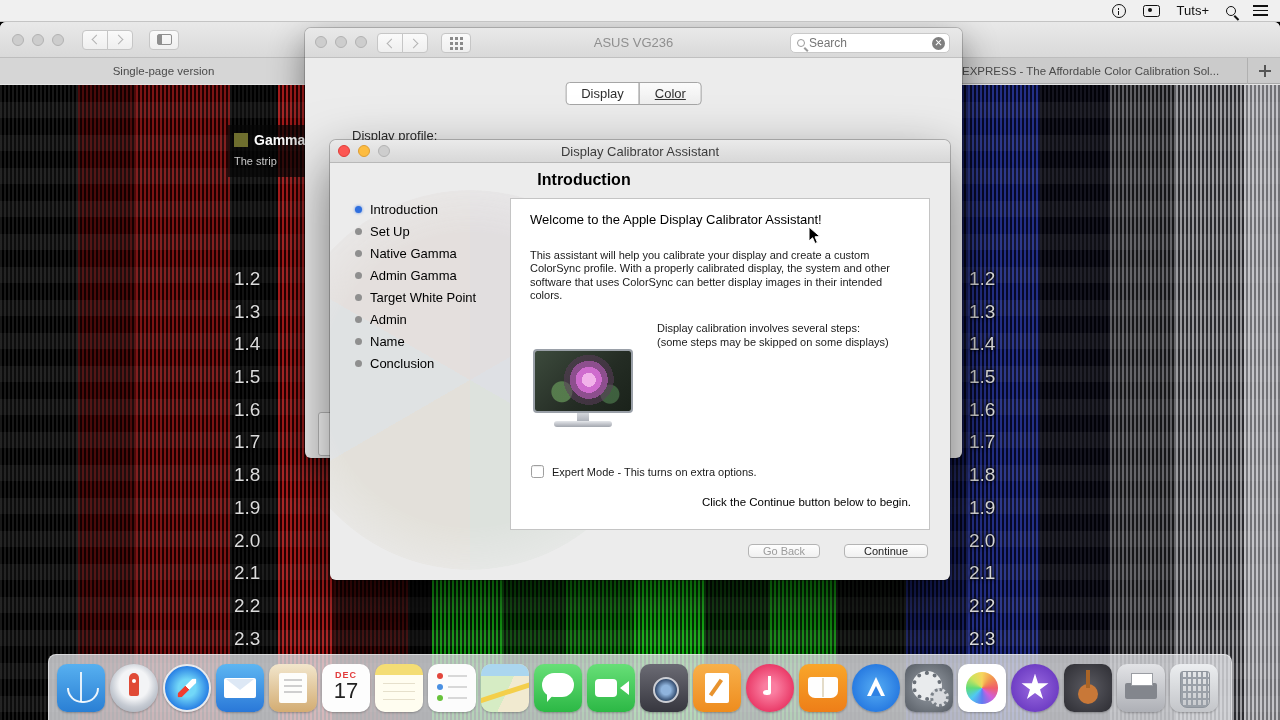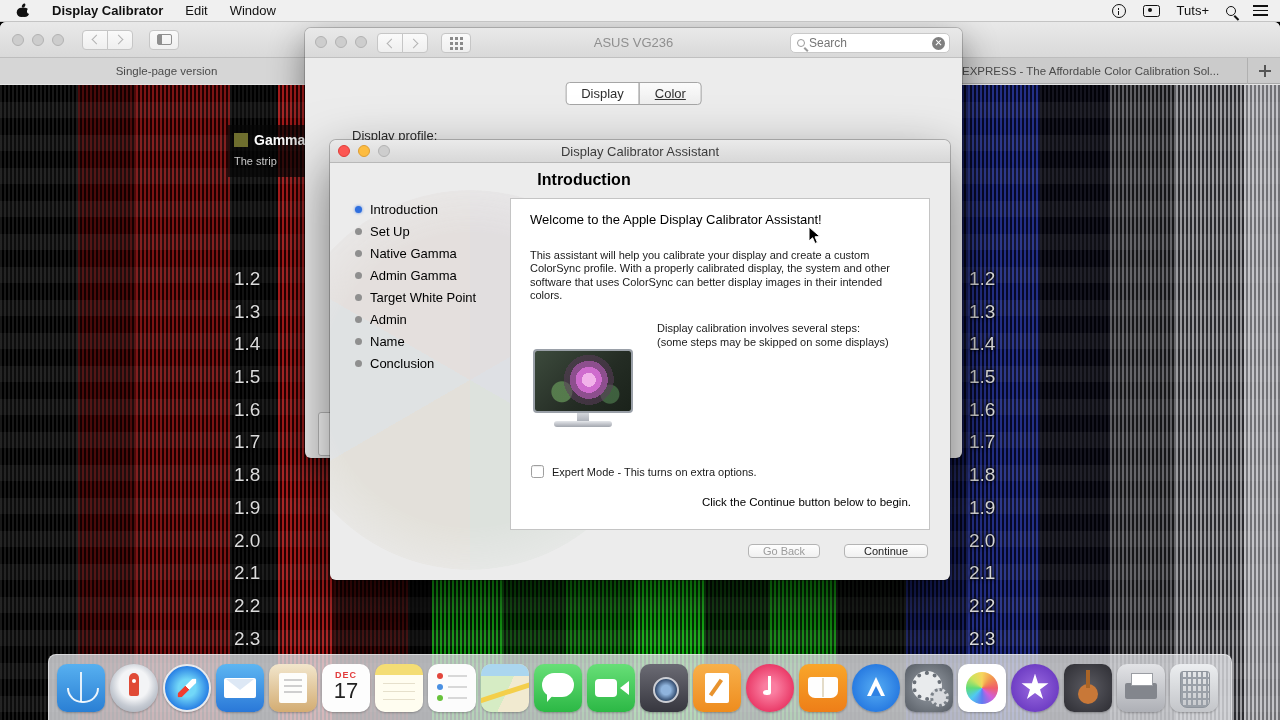--- a/index.html
+++ b/index.html
@@ -42,21 +42,21 @@
 
   
   .browser { position:absolute; left:0; top:22px; width:1280px; height:698px; background:#e6e6e6; border-radius:6px 6px 0 0; z-index:1; }
   .bw-toolbar { height:36px; background:linear-gradient(#e9e9e9,#d9d9d9); border-bottom:1px solid #bdbdbd; border-radius:6px 6px 0 0;
     display:flex; align-items:center; padding:0 12px; }
   .bw-lights { display:flex; gap:8px; }
   .bw-nav { display:flex; margin-left:18px; }
   .sidebar-btn { width:30px; height:20px; margin-left:16px; background:linear-gradient(#fafafa,#efefef); border:1px solid #c6c6c6; border-radius:4px; display:flex; align-items:center; justify-content:center; }
   .sidebar-glyph { width:15px; height:11px; border:1.5px solid #8f8f8f; border-radius:2px; background:linear-gradient(90deg,#8f8f8f 0 4px,transparent 4px); }
   .bw-tabbar { position:relative; height:26px; background:#cbcbcb; border-bottom:1px solid #a9a9a9; font-size:11.5px; color:#4a4a4a; }
-  .bw-tab1 { position:absolute; left:0; top:0; width:334px; height:26px; line-height:26px; text-align:center; background:#d6d6d6; border-right:1px solid #ef4444; overflow:hidden; white-space:nowrap; }
+  .bw-tab1 { position:absolute; left:0; top:0; width:334px; height:26px; line-height:26px; text-align:center; background:#d6d6d6; border-right:7px solid #ef4444; overflow:hidden; white-space:nowrap; }
   .bw-tab2 { position:absolute; left:334px; top:0; width:914px; height:26px; line-height:26px; border-right:1px solid #b0b0b0; overflow:hidden; white-space:nowrap; }
   .bw-tab2 .tab2-label { position:absolute; left:628px; top:0; }
   .newtab-btn { position:absolute; right:6px; top:4px; width:18px; height:18px; }
   .newtab-btn::before { content:""; position:absolute; left:3px; top:8px; width:12px; height:1.8px; background:#555; }
   .newtab-btn::after  { content:""; position:absolute; left:8px; top:3px; width:1.8px; height:12px; background:#555; }
 
   
   .bw-page { position:absolute; left:0; top:63px; right:0; bottom:0; background:#000; overflow:hidden; }
   .sc { position:absolute; top:0; bottom:0; }
   .row-bands { position:absolute; inset:0; background:repeating-linear-gradient(180deg, rgba(255,255,255,0) 0 17px, rgba(255,255,255,.05) 17px 33px); }
@@ -422,31 +422,20 @@
     <div class="dk dk-appstore"></div>
     <div class="dk dk-sysprefs"></div>
     <div class="dk dk-photos"></div>
     <div class="dk dk-imovie"></div>
     <div class="dk dk-garageband"></div>
     <div class="dk dk-printer"></div>
     <div class="dk dk-trash"></div>
   </div>
 
   <div class="menubar">
-    <div class="mb-left">
-      <svg class="apple-logo" viewBox="0 0 14 16">
-        <circle cx="5.4" cy="9.4" r="4.7" fill="#111"></circle>
-        <circle cx="8.6" cy="9.4" r="4.7" fill="#111"></circle>
-        <circle cx="13.6" cy="8.2" r="2.6" fill="#f8f8f8"></circle>
-        <ellipse cx="7.6" cy="2.6" rx="1.5" ry="2.3" transform="rotate(28 7.6 2.6)" fill="#111"></ellipse>
-      </svg>
-      <span class="mb-appname">Display Calibrator</span>
-      <span>Edit</span>
-      <span>Window</span>
-    </div>
     <div class="mb-right">
       <span class="icon-info"></span>
       <span class="icon-display"></span>
       <span>Tuts+</span>
       <span class="icon-search"></span>
       <span class="icon-list"></span>
     </div>
   </div>
 
   <svg class="cursor" width="14" height="20" viewBox="0 0 14 20">

